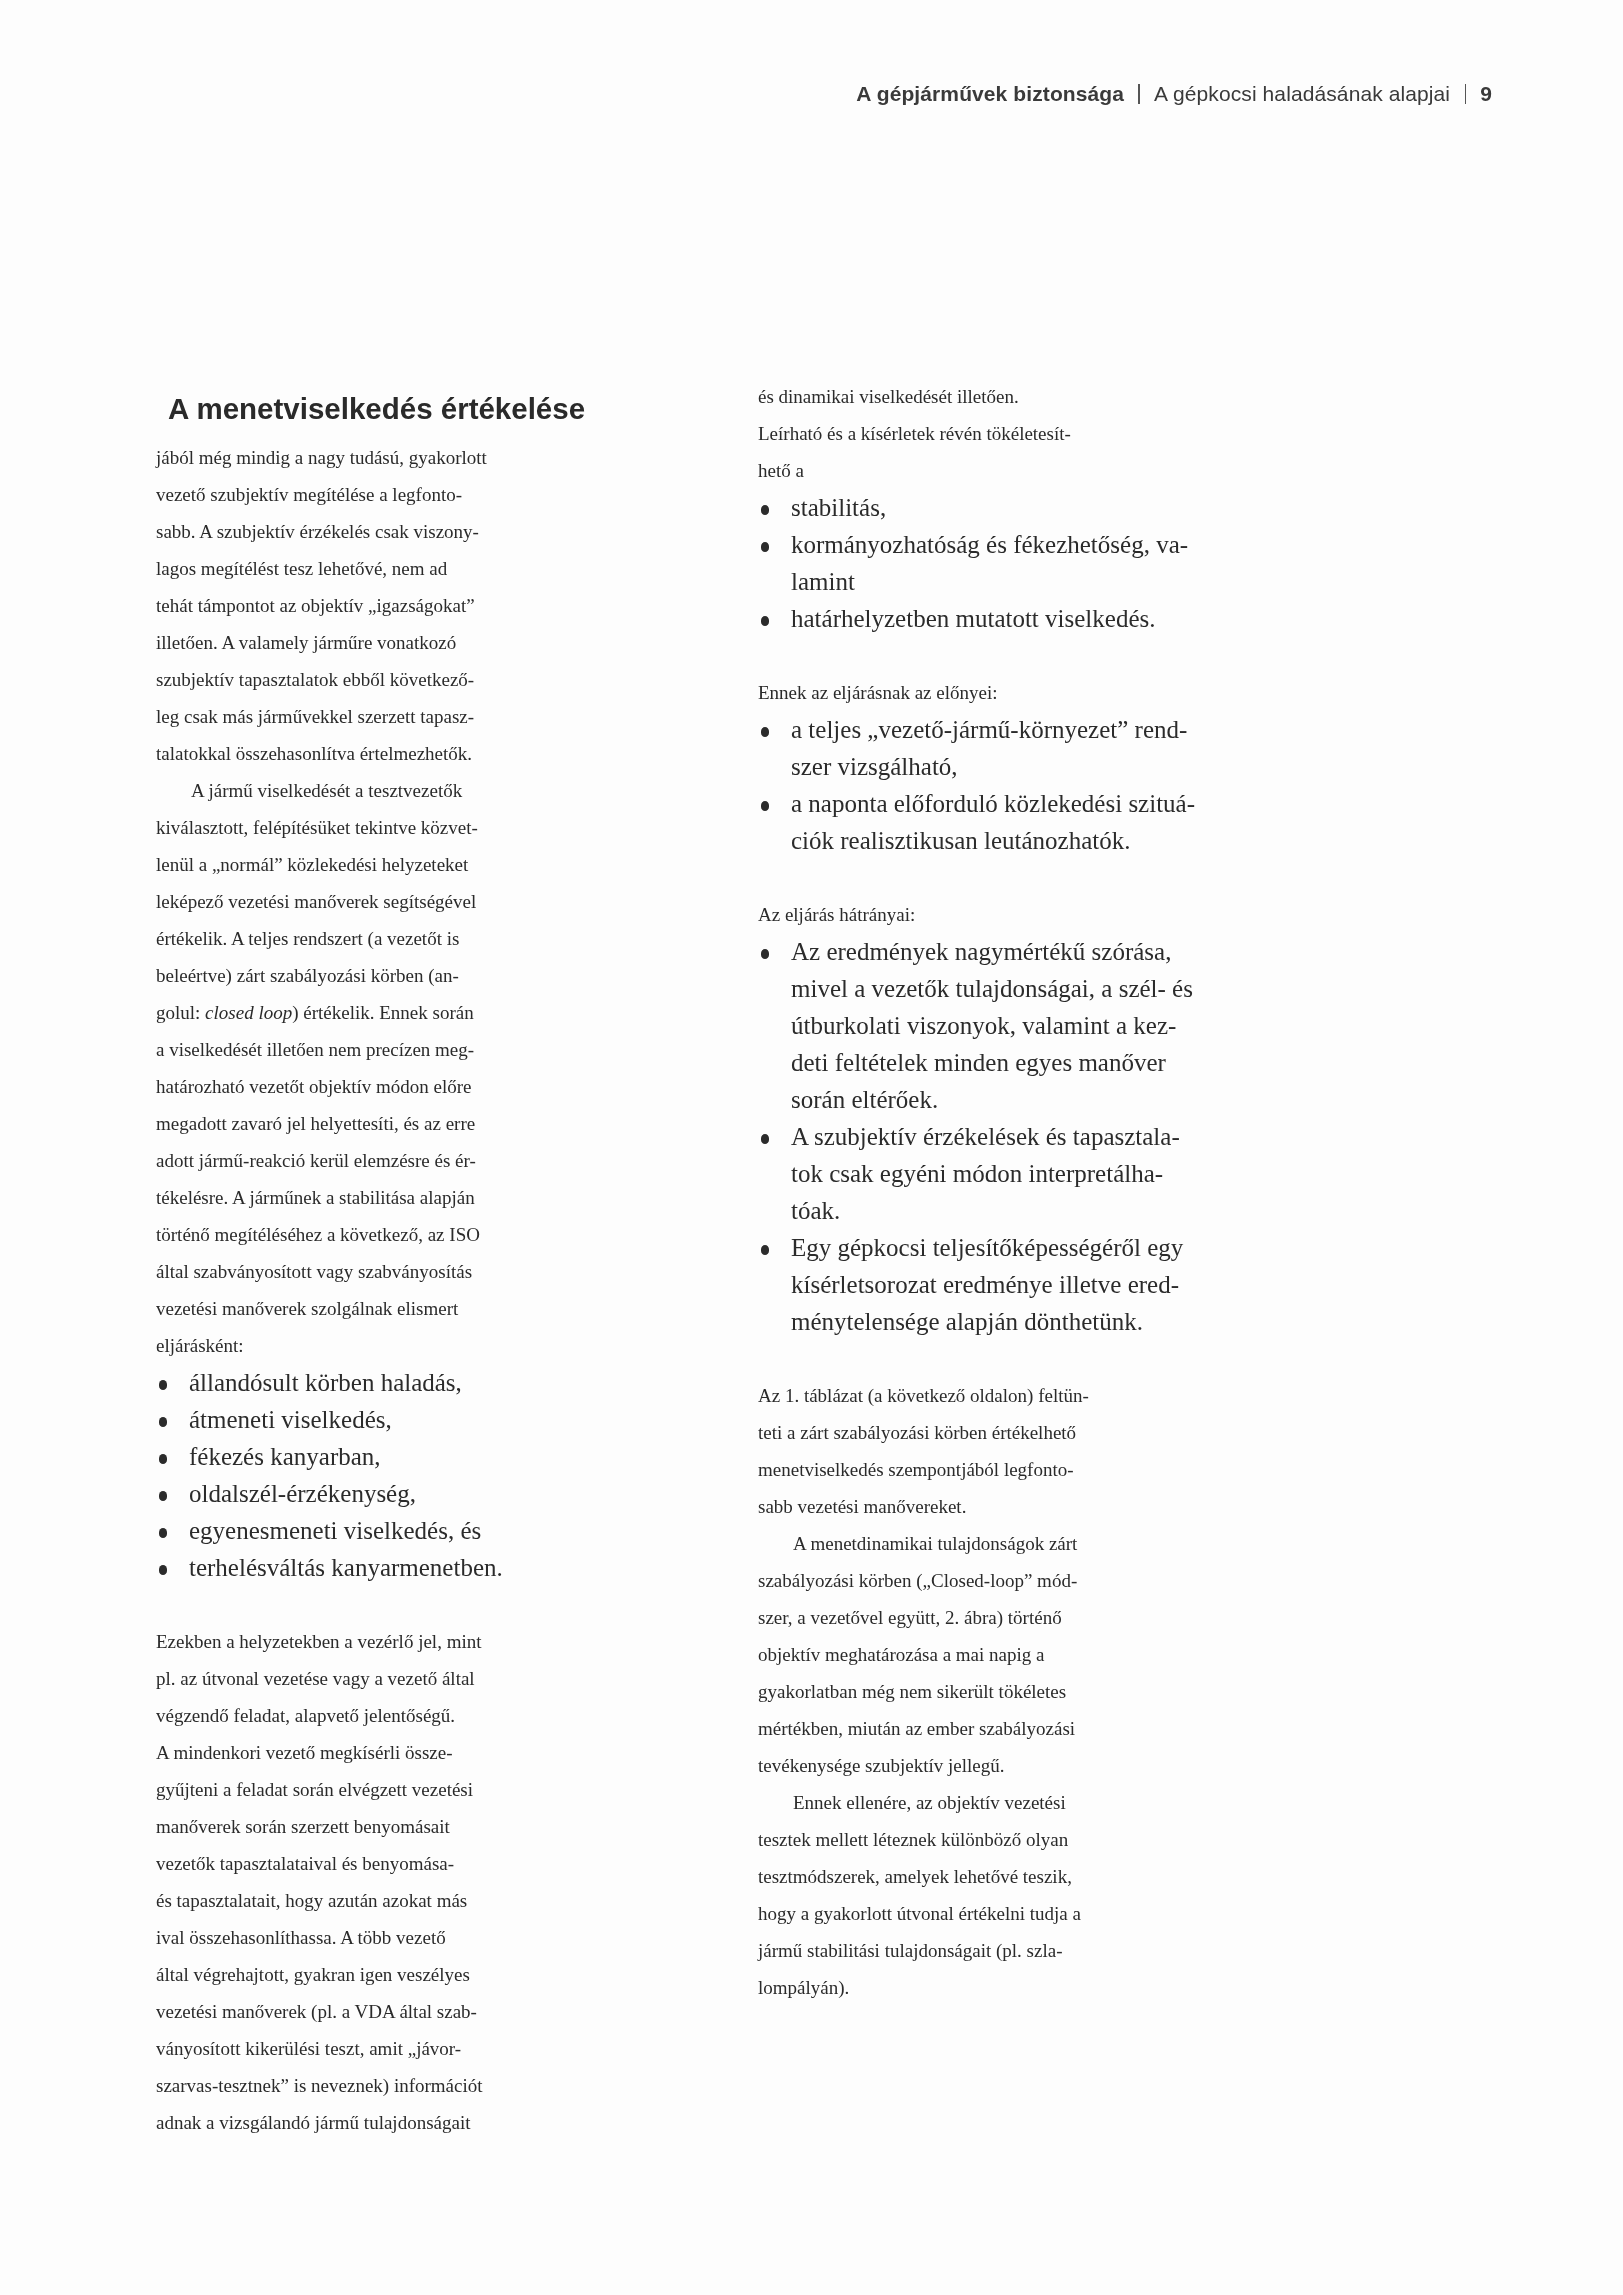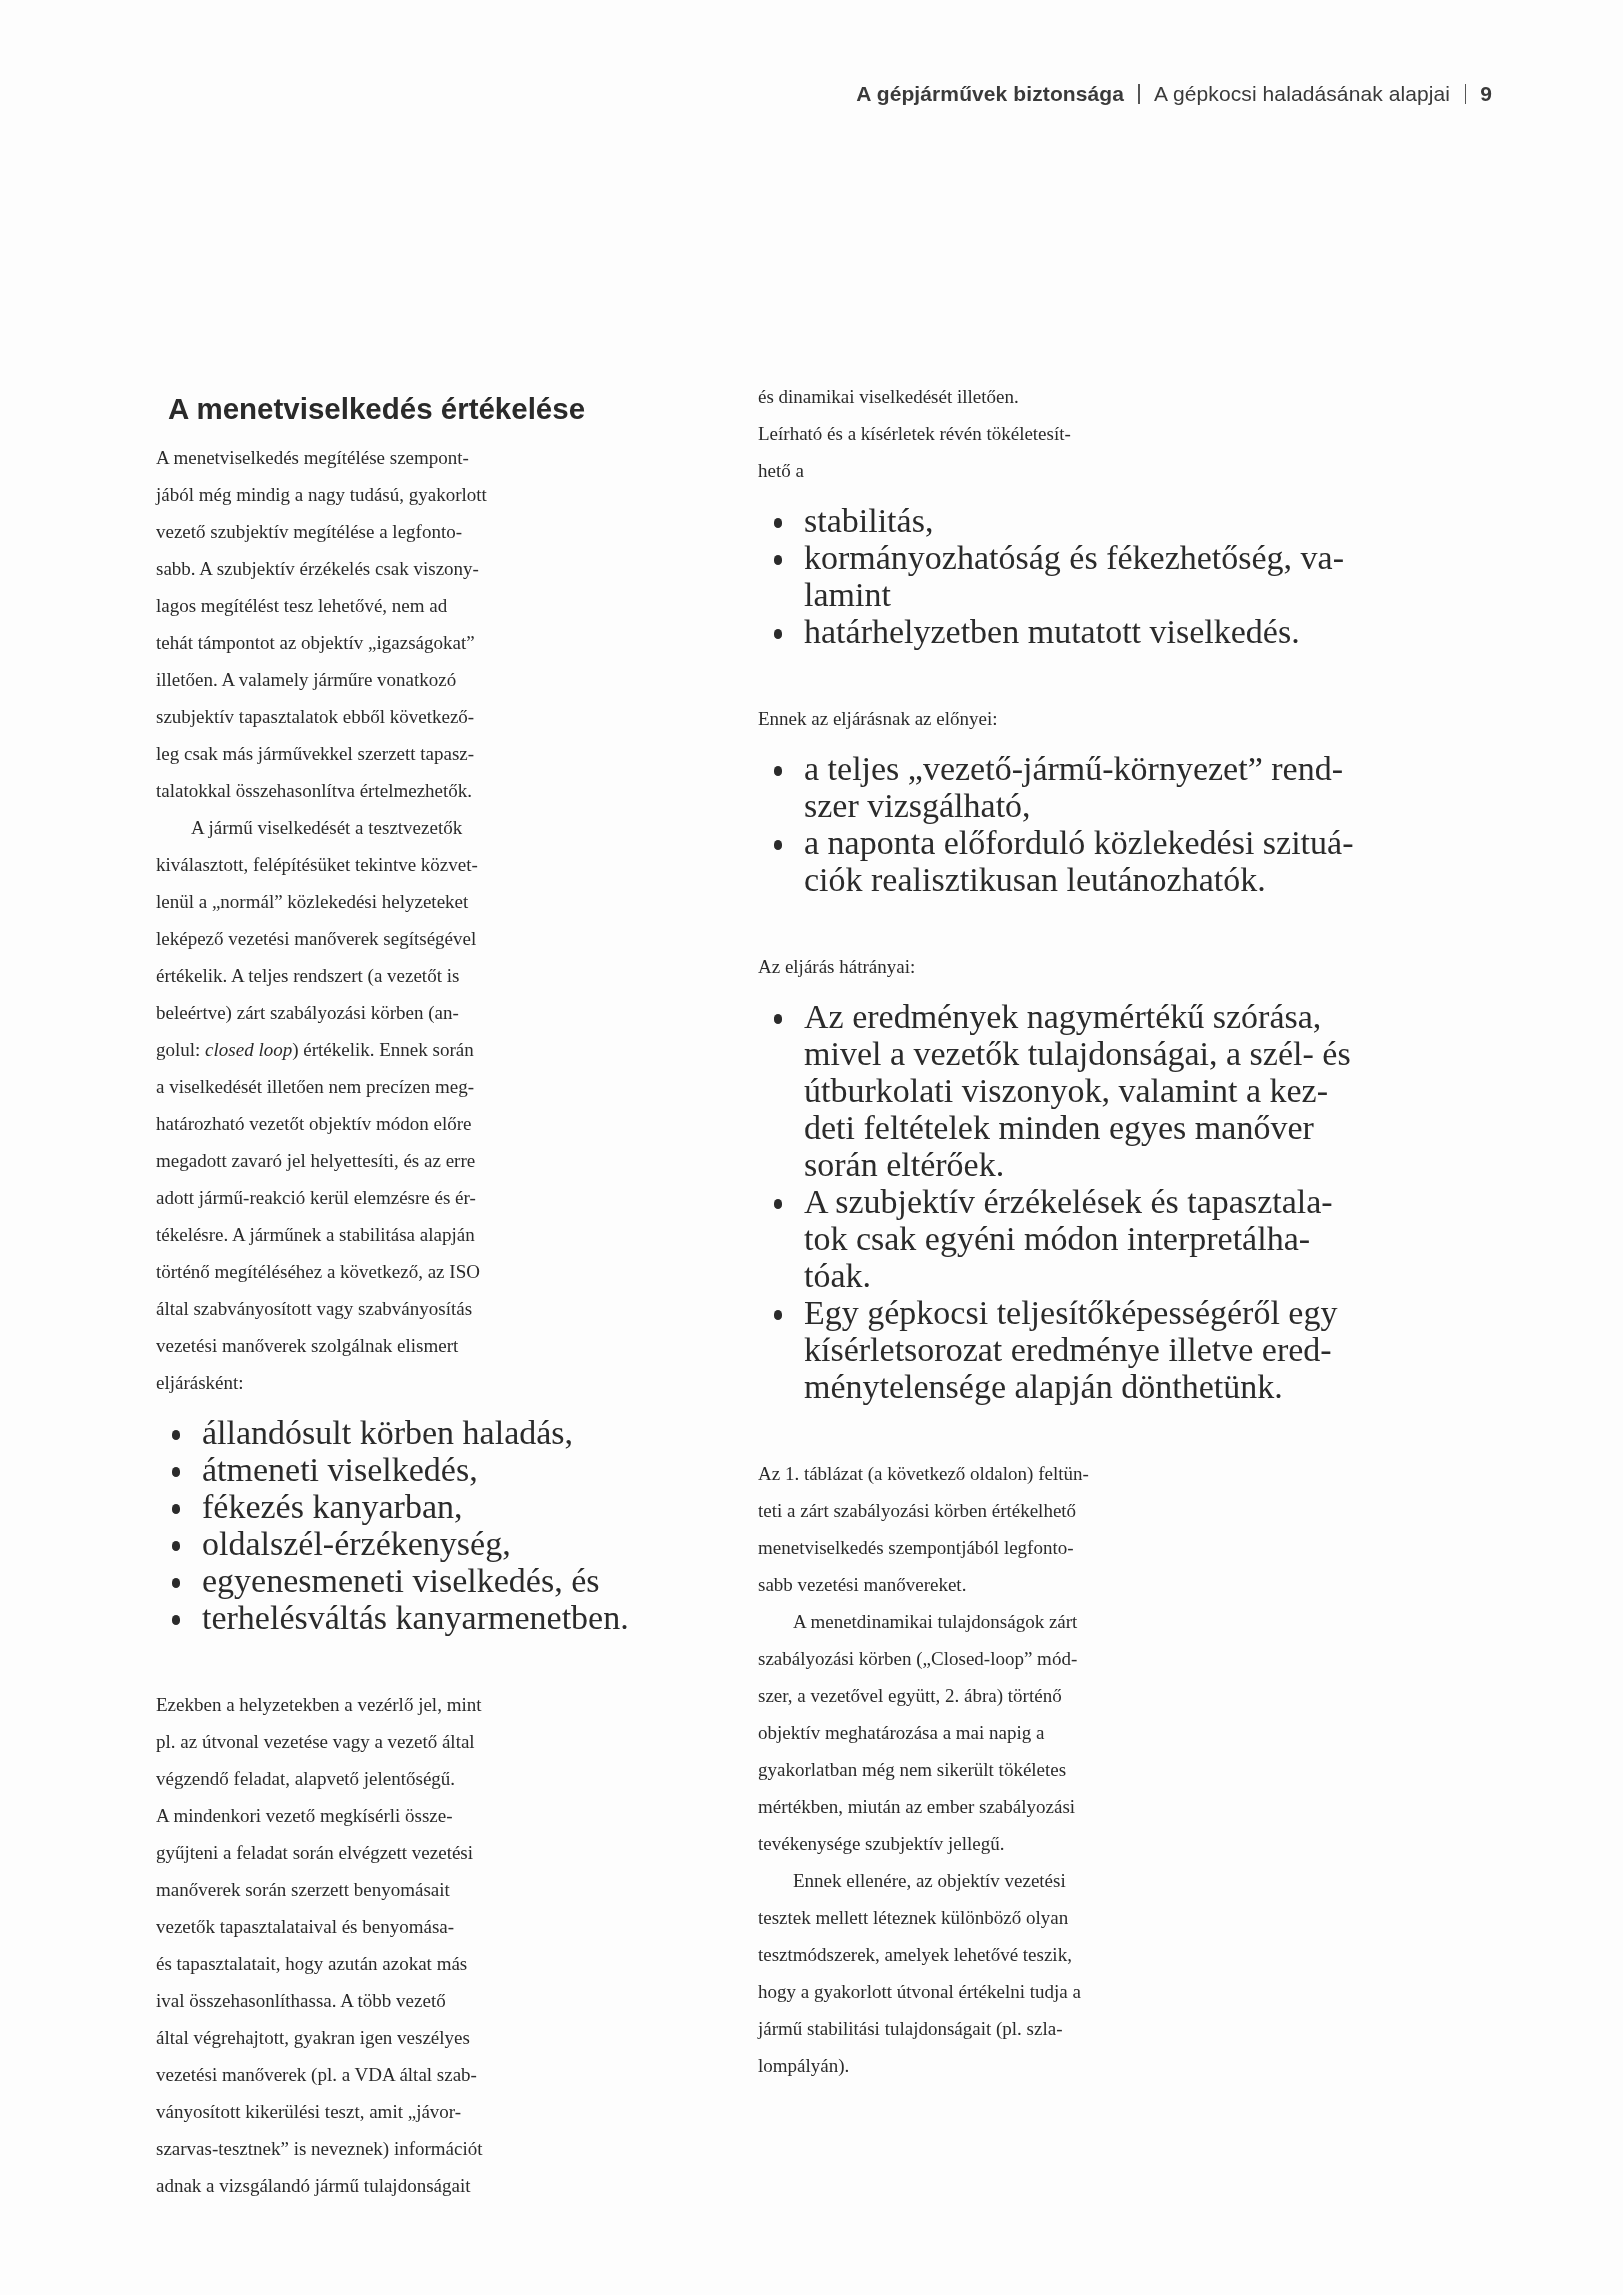--- a/index.html
+++ b/index.html
@@ -20,21 +20,21 @@
   .col-left { left: 156px; }
   .col-right { left: 758px; }
   h2.section-title {
     font-family: "Liberation Sans", "DejaVu Sans", sans-serif;
     font-weight: bold; font-size: 29.5px; margin: 12px; line-height: 37px; color: #2a2a2a;
   }
   .para { font-size: 19px; line-height: 37px; margin: 0; white-space: nowrap; }
   .line { display: block; }
   .indent { padding-left: 35px; }
   .gap { height: 37px; }
-  ul.bullets { list-style: none; margin: 13px; padding: 0; font-size: 34px; line-height: 37px; }
+  ul.bullets { list-style: none; margin: 0; padding: 0; font-size: 25px; line-height: 37px; }
   ul.bullets li { position: relative; padding-left: 33px; white-space: nowrap; }
   ul.bullets li .dot {
     position: absolute; left: 2.6px; top: 16.4px; width: 8.5px; height: 9.2px;
     border-radius: 50%; background: #2b2b2b;
   }
   em { font-style: italic; }
 </style>
 </head>
 <body>
 
@@ -43,21 +43,20 @@
   <span class="sep"></span>
   <span>A gépkocsi haladásának alapjai</span>
   <span class="sep"></span>
   <span class="bold">9</span>
 </div>
 
 <div class="col col-left">
   <h2 class="section-title">A menetviselkedés értékelése</h2>
 
   <p class="para">
-    <span class="line">A menetviselkedés megítélése szempont-</span>
     <span class="line">jából még mindig a nagy tudású, gyakorlott</span>
     <span class="line">vezető szubjektív megítélése a legfonto-</span>
     <span class="line">sabb. A szubjektív érzékelés csak viszony-</span>
     <span class="line">lagos megítélést tesz lehetővé, nem ad</span>
     <span class="line">tehát támpontot az objektív „igazságokat”</span>
     <span class="line">illetően. A valamely járműre vonatkozó</span>
     <span class="line">szubjektív tapasztalatok ebből következő-</span>
     <span class="line">leg csak más járművekkel szerzett tapasz-</span>
     <span class="line">talatokkal összehasonlítva értelmezhetők.</span>
   </p>

